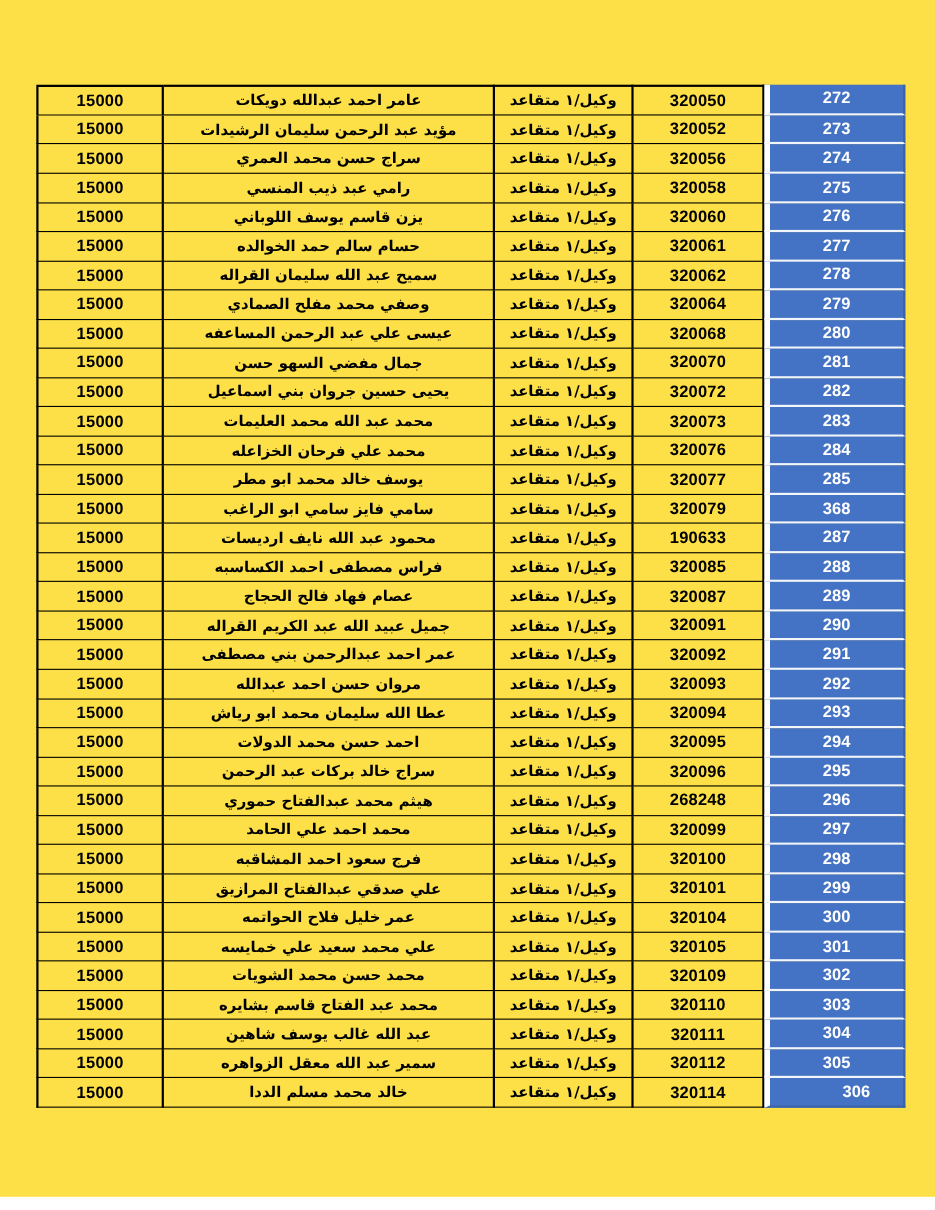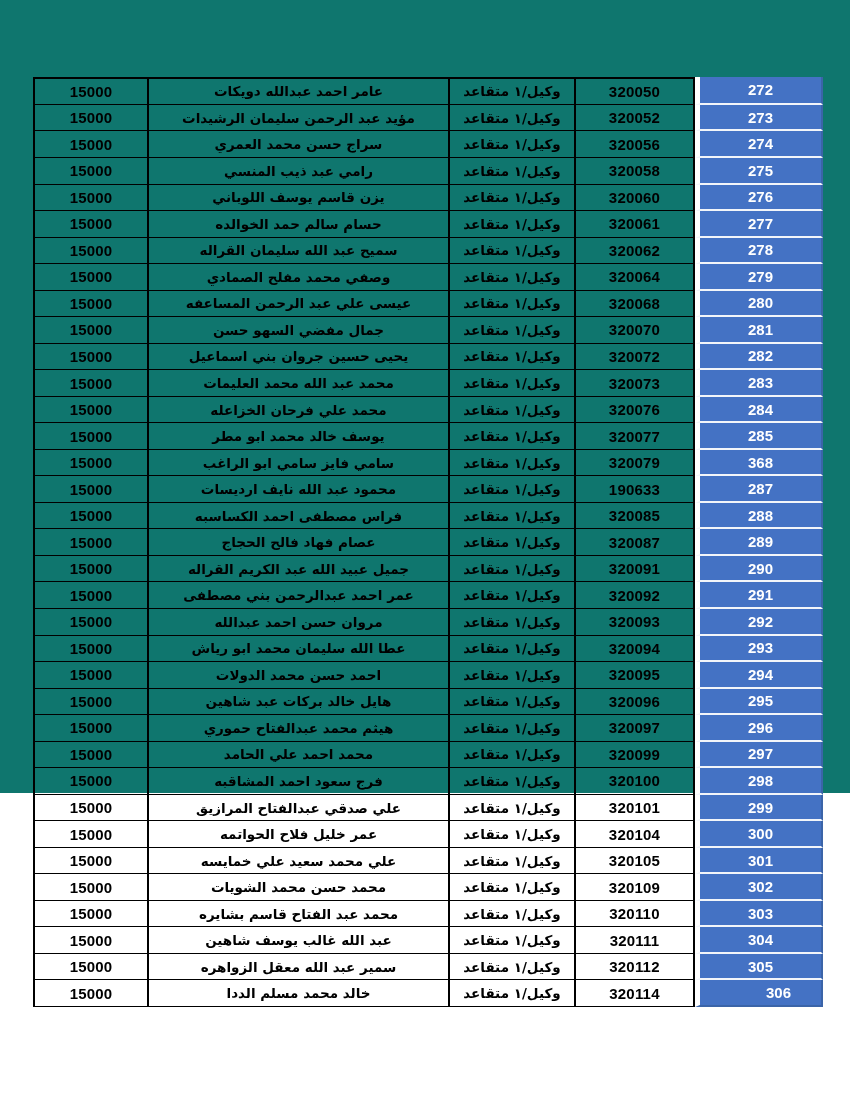--- a/index.html
+++ b/index.html
@@ -5,21 +5,21 @@
   * { box-sizing: border-box; margin: 0; padding: 0; }
   html, body { background: #ffffff; }
   body {
     width: 850px; height: 1100px;
     position: relative;
     font-family: "DejaVu Sans", "Liberation Sans", sans-serif;
     overflow: hidden;
   }
   .sheet {
     position: absolute; left: 0; top: 0;
-    width: 850px; height: 793px; background: #0f766e;
+    width: 850px; height: 1088px; background: #fde047;
   }
   table.roster {
     position: absolute; left: 33px; top: 77px;
     width: 790px; height: 930px;
     border-collapse: separate; border-spacing: 0;
     table-layout: fixed;
   }
   col.w-amount { width: 116px; }
   col.w-name   { width: 301px; }
   col.w-rank   { width: 126px; }
@@ -252,31 +252,31 @@
   <tr>
     <td class="amount">15000</td>
     <td class="name" dir="rtl">احمد حسن محمد الدولات</td>
     <td class="rank" dir="rtl">وكيل/١ متقاعد</td>
     <td class="serial">320095</td>
     <td class="index">294</td>
   </tr>
 
   <tr>
     <td class="amount">15000</td>
-    <td class="name" dir="rtl">هايل خالد بركات عبد شاهين</td>
+    <td class="name" dir="rtl">سراج خالد بركات عبد الرحمن</td>
     <td class="rank" dir="rtl">وكيل/١ متقاعد</td>
     <td class="serial">320096</td>
     <td class="index">295</td>
   </tr>
 
   <tr>
     <td class="amount">15000</td>
     <td class="name" dir="rtl">هيثم محمد عبدالفتاح حموري</td>
     <td class="rank" dir="rtl">وكيل/١ متقاعد</td>
-    <td class="serial">320097</td>
+    <td class="serial">268248</td>
     <td class="index">296</td>
   </tr>
 
   <tr>
     <td class="amount">15000</td>
     <td class="name" dir="rtl">محمد احمد علي الحامد</td>
     <td class="rank" dir="rtl">وكيل/١ متقاعد</td>
     <td class="serial">320099</td>
     <td class="index">297</td>
   </tr>

